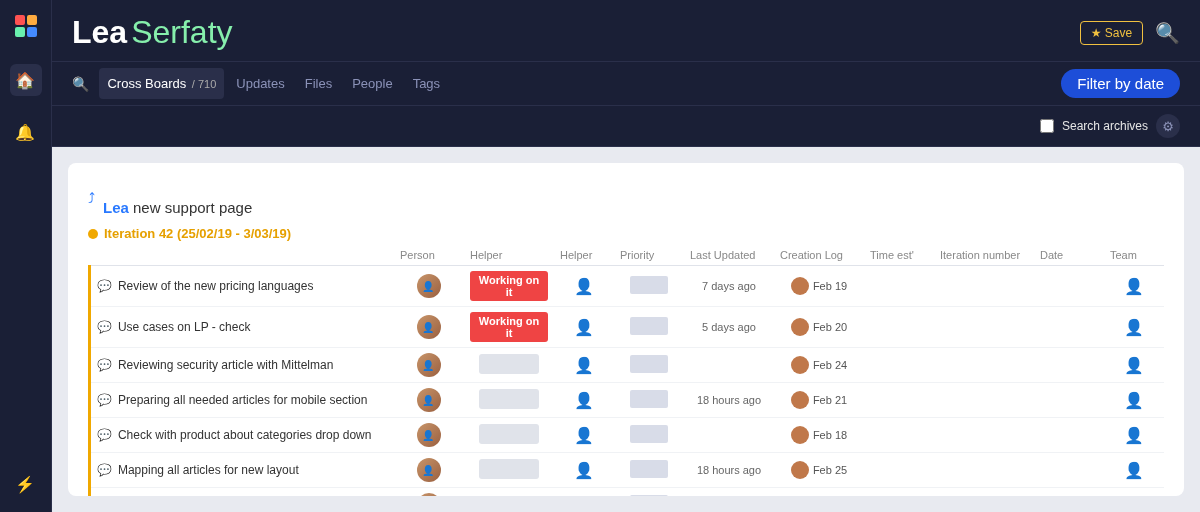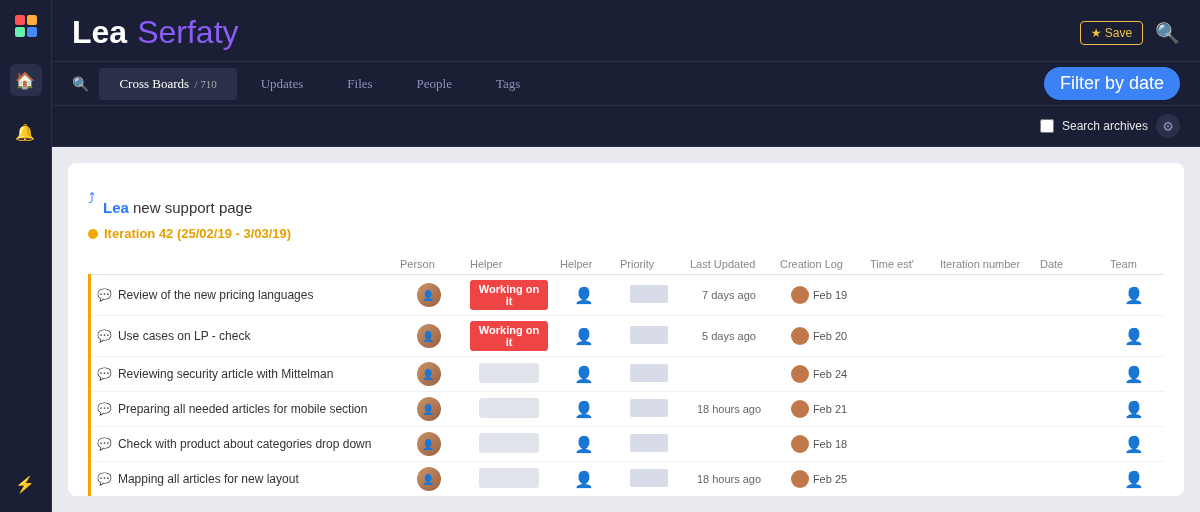--- a/index.html
+++ b/index.html
@@ -76,22 +76,22 @@
       gap: 0;
     }
     .header-title .first-name {
       font-size: 32px;
       font-weight: 700;
       color: #ffffff;
     }
     .header-title .last-name {
       font-size: 32px;
       font-weight: 300;
-      color: #8b5cf6;
-      margin-left: 10px;
+      color: #86efac;
+      margin-left: 4px;
     }
     .header-actions {
       display: flex;
       align-items: center;
       gap: 12px;
     }
     .save-btn {
       background: transparent;
       border: 1px solid #f0c040;
       color: #f0c040;
@@ -119,47 +119,46 @@
       border-bottom: 1px solid #2a2f4a;
       min-height: 44px;
     }
     .nav-search-icon {
       color: #8b92b8;
       font-size: 14px;
       margin-right: 6px;
       cursor: pointer;
     }
     .nav-tab {
-      padding: 8px 20px;
+      padding: 8px 8px;
       font-size: 13px;
       color: #8b92b8;
       cursor: pointer;
       border-radius: 4px;
       white-space: nowrap;
-      font-family: Liberation Serif, serif;
     }
     .nav-tab.active {
       background: #2a2f4a;
       color: #fff;
       font-weight: 500;
     }
     .nav-tab .count {
       font-size: 11px;
       color: #8b92b8;
       margin-left: 2px;
     }
     .nav-tab.active .count { color: #aaa; }
     .filter-btn {
       margin-left: auto;
-      background: #3b82f6;
+      background: #1d4ed8;
       color: #fff;
       border: none;
       border-radius: 20px;
       padding: 6px 16px;
-      font-size: 18px;
+      font-size: 15px;
       font-weight: 500;
       cursor: pointer;
     }
 
     
     .archives-bar {
       background: #1a1f36;
       padding: 8px 20px;
       display: flex;
       align-items: center;
@@ -241,21 +240,21 @@
       font-weight: 400;
       cursor: pointer;
     }
 
     
     .iteration-header {
       display: flex;
       align-items: center;
       gap: 6px;
       padding: 4px 0;
-      margin-bottom: 9px;
+      margin-bottom: 0;
     }
     .iteration-dot {
       width: 10px;
       height: 10px;
       background: #f0a800;
       border-radius: 50%;
       flex-shrink: 0;
     }
     .iteration-title {
       font-size: 13px;

